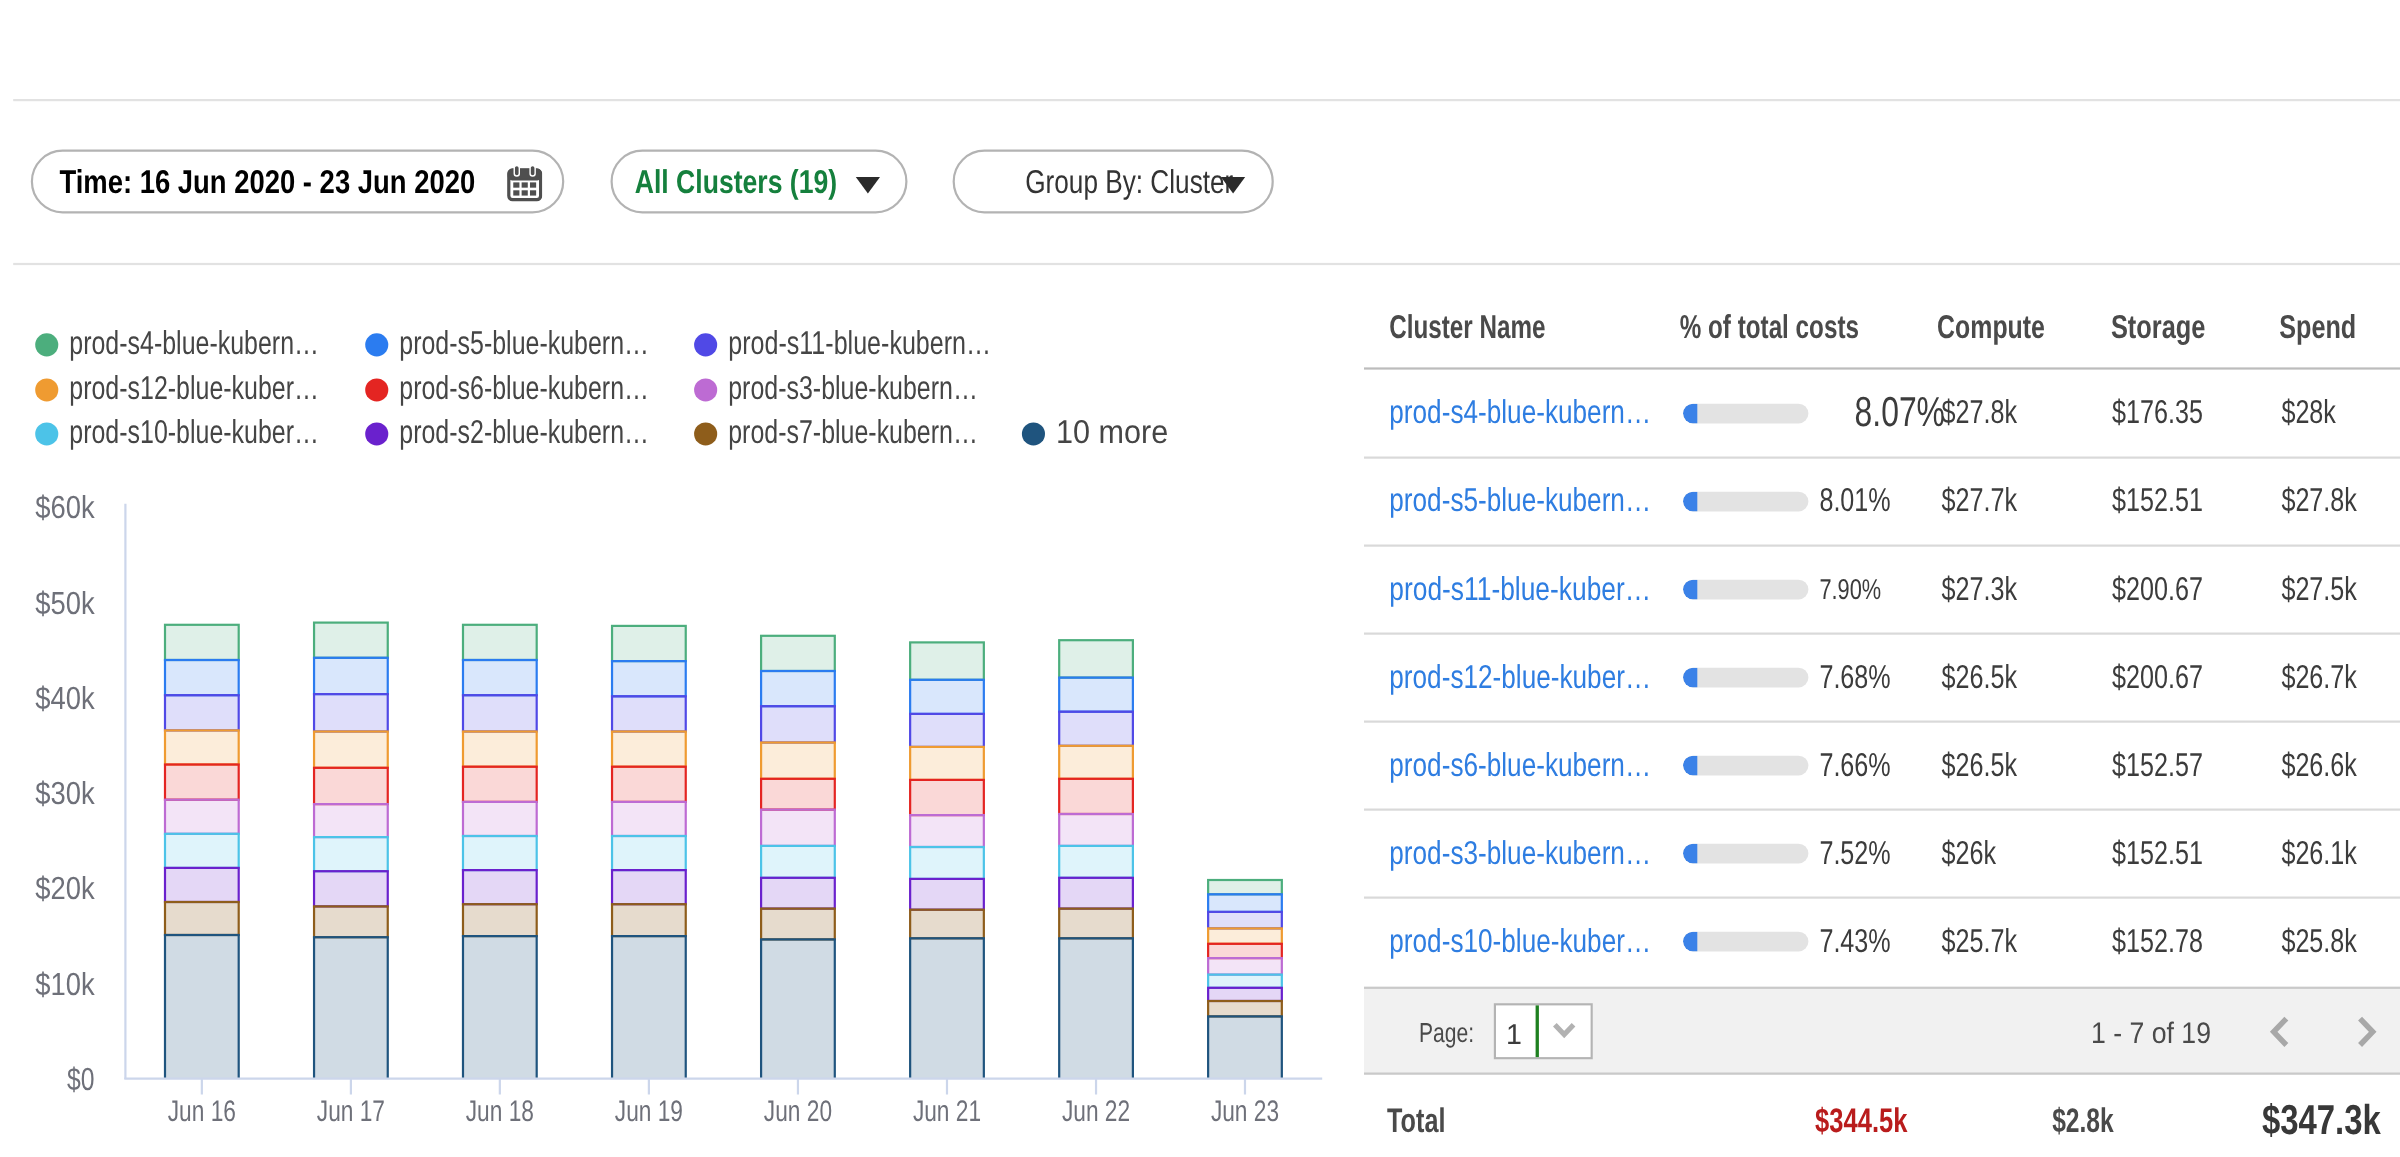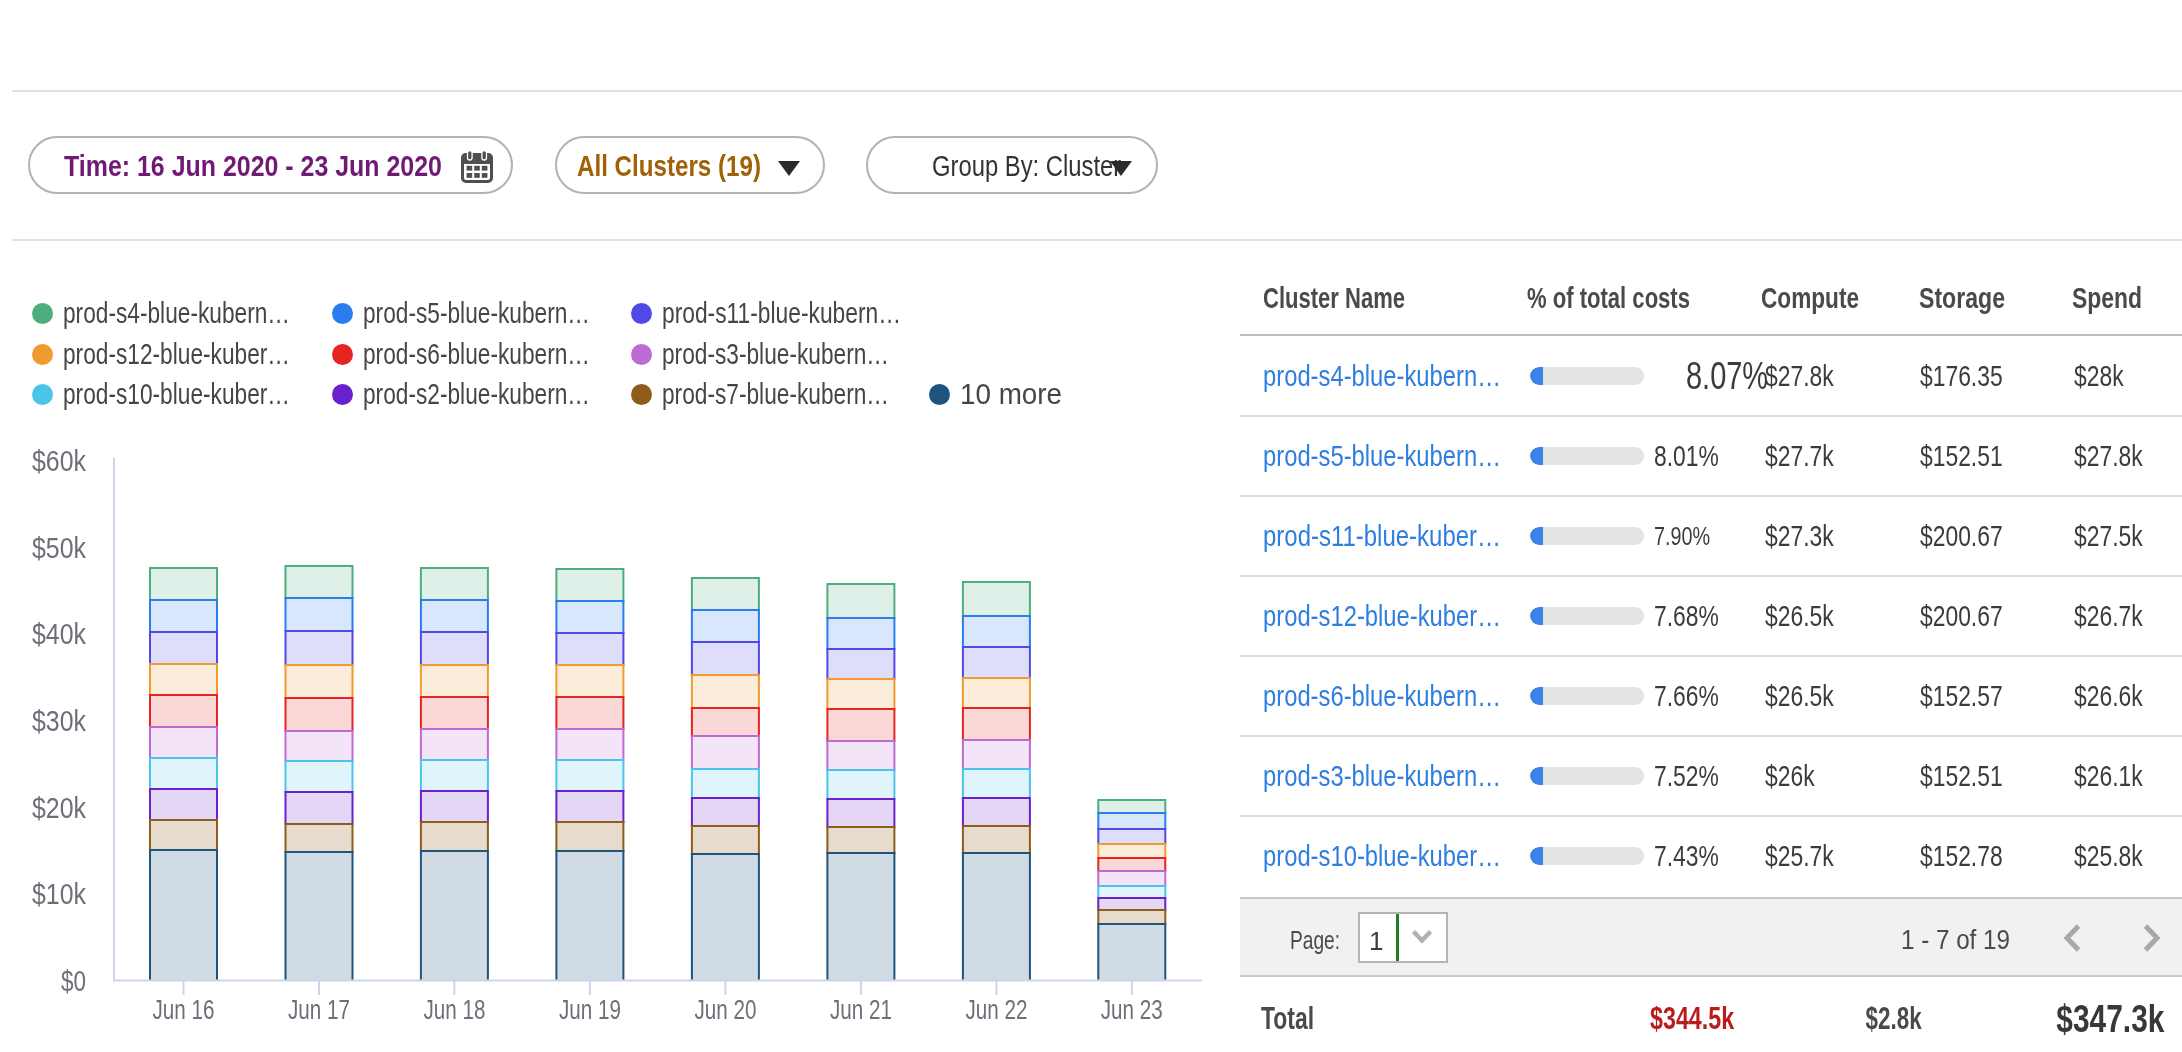--- a/index.html
+++ b/index.html
@@ -14,36 +14,36 @@
 </style>
 
 </head>
 <body>
 
 <div id="page">
 
   <div class="abs" style="left:12px; top:90px; width:2170px; height:2px; background:#e2e2e2;"></div>
 
   <div class="abs" style="left:28px; top:136px; width:485px; height:58px; border:2px solid #b3b3b3; border-radius:29px;"></div>
-  <div class="abs cy" style="left:64px; top:166px; font-size:30px; font-weight:bold; color:#701a75;"><span class="sx" style="--tw: 378; transform: scaleX(0.8313);">Time: 16 Jun 2020 - 23 Jun 2020</span></div>
+  <div class="abs cy" style="left:54px; top:166px; font-size:30px; font-weight:bold; color:#000000;"><span class="sx" style="--tw: 378; transform: scaleX(0.8313);">Time: 16 Jun 2020 - 23 Jun 2020</span></div>
   <svg class="abs" style="left:461px; top:150px;" width="32" height="34" viewBox="0 0 32 34">
     <rect x="1.5" y="4.5" width="29" height="27" rx="3.5" fill="#fff" stroke="#4f4f4f" stroke-width="3"></rect>
     <rect x="1.5" y="4.5" width="29" height="8.5" rx="3" fill="#4f4f4f" stroke="#4f4f4f" stroke-width="2"></rect>
     <rect x="6.5" y="0.5" width="4.6" height="9.5" rx="2.3" fill="#4f4f4f" stroke="#fff" stroke-width="1.3"></rect>
     <rect x="20.9" y="0.5" width="4.6" height="9.5" rx="2.3" fill="#4f4f4f" stroke="#fff" stroke-width="1.3"></rect>
     <rect x="5.6" y="15.8" width="5.6" height="4.8" fill="#4f4f4f"></rect>
     <rect x="13.2" y="15.8" width="5.6" height="4.8" fill="#4f4f4f"></rect>
     <rect x="20.8" y="15.8" width="5.6" height="4.8" fill="#4f4f4f"></rect>
     <rect x="5.6" y="23" width="5.6" height="4.8" fill="#4f4f4f"></rect>
     <rect x="13.2" y="23" width="5.6" height="4.8" fill="#4f4f4f"></rect>
     <rect x="20.8" y="23" width="5.6" height="4.8" fill="#4f4f4f"></rect>
   </svg>
 
   <div class="abs" style="left:555px; top:136px; width:270px; height:58px; border:2px solid #b3b3b3; border-radius:29px;"></div>
-  <div class="abs cy" style="left:577px; top:166px; font-size:30px; font-weight:bold; color:#a16207;"><span class="sx" style="--tw: 184; transform: scaleX(0.8056);">All Clusters (19)</span></div>
+  <div class="abs cy" style="left:577px; top:166px; font-size:30px; font-weight:bold; color:#15803d;"><span class="sx" style="--tw: 184; transform: scaleX(0.8056);">All Clusters (19)</span></div>
   <div class="abs" style="left:778px; top:161px; width:0; height:0; border-left:11px solid transparent; border-right:11px solid transparent; border-top:15px solid #2b2b2b;"></div>
 
   <div class="abs" style="left:866px; top:136px; width:292px; height:58px; border:2px solid #b3b3b3; border-radius:29px;"></div>
   <div class="abs cy" style="left:932px; top:166px; font-size:30px; font-weight:normal; color:#333;"><span class="sx" style="--tw: 205; transform: scaleX(0.7935);">Group By: Cluster</span></div>
   <div class="abs" style="left:1110px; top:161px; width:0; height:0; border-left:11px solid transparent; border-right:11px solid transparent; border-top:15px solid #2b2b2b;"></div>
 
   <div class="abs" style="left:12px; top:239px; width:2170px; height:2px; background:#e2e2e2;"></div>
 
   <div id="legend">
       <div class="abs" style="left:31.5px; top:302.5px; width:21px; height:21px; border-radius:50%; background:#4cae7d;"></div>

